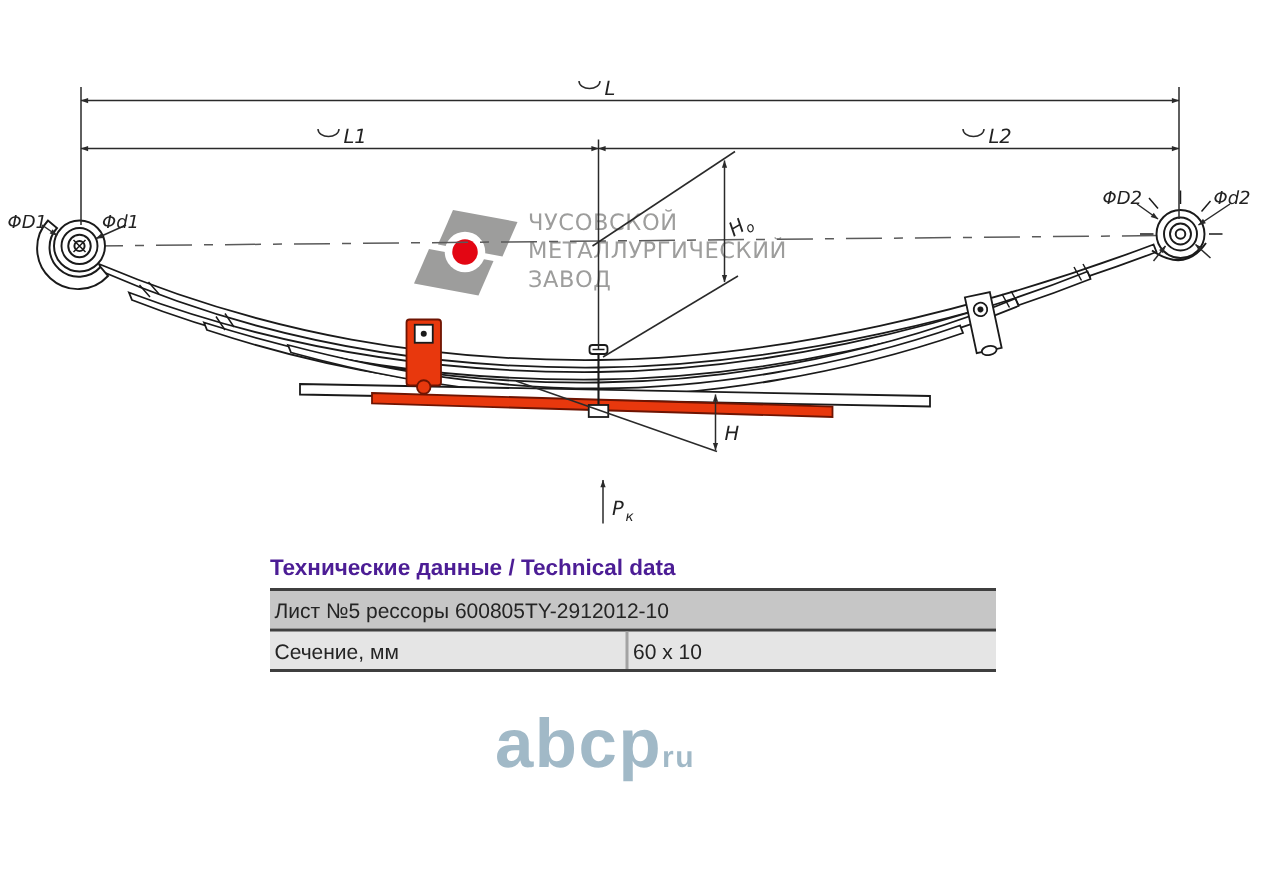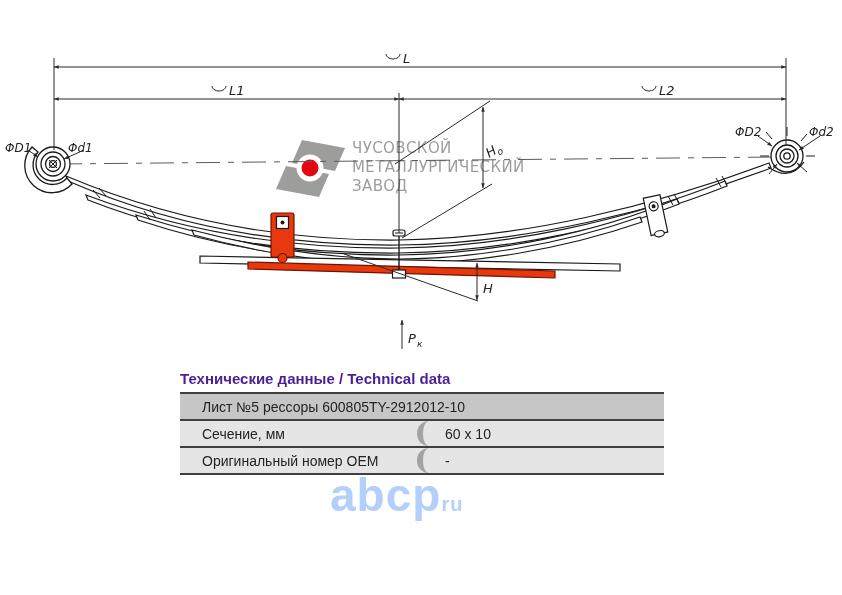--- a/index.html
+++ b/index.html
@@ -5,26 +5,26 @@
   html,body{margin:0;padding:0;background:#fff;}
   .page{position:relative;width:842px;height:595px;background:#ffffff;overflow:hidden;
         font-family:"Liberation Sans","DejaVu Sans",sans-serif;}
   .drawing{position:absolute;left:0;top:0;}
   
   .spec-title{position:absolute;left:180px;top:370px;font-size:15px;font-weight:bold;color:#4c1d95;}
   .spec-table{position:absolute;left:180px;top:392px;width:484px;border-bottom:2px solid #3f3f3f;}
   .spec-row{display:flex;height:25px;align-items:stretch;border-top:2px solid #3f3f3f;
             font-size:14px;color:#242424;background:#e5e5e5;}
   .spec-row.shaded{background:#c6c6c6;}
-  .cell{display:flex;align-items:center;padding-left:22px;box-sizing:border-box;border-radius:12px;}
+  .cell{display:flex;align-items:center;padding-left:3px;box-sizing:border-box;}
   .cell-label{width:237px;}
-  .cell-value{flex:1;border-left:6px solid #a3a3a3;}
+  .cell-value{flex:1;border-left:2px solid #a3a3a3;}
   .cell-full{width:100%;}
   
-  .watermark{position:absolute;left:330px;top:472px;font-weight:bold;color:#3b82f6;opacity:.38;
+  .watermark{position:absolute;left:330px;top:472px;font-weight:bold;color:#0c4a6e;opacity:.38;
              font-size:46px;letter-spacing:1px;pointer-events:none;line-height:1;text-align:center;}
   .watermark .suffix{font-size:20px;vertical-align:baseline;}
   
   text{font-family:"DejaVu Sans","Liberation Sans",sans-serif;fill:#222;}
   .dimtext{font-style:italic;font-size:13px;}
   .phitext{font-style:italic;font-size:12px;}
   .logotext{font-size:15px;fill:#9d9d9c;letter-spacing:.4px;}
 </style>
 </head>
 <body>
@@ -165,21 +165,17 @@
   <div class="spec-title">Технические данные / Technical data</div>
 
   <div class="spec-table">
     <div class="spec-row shaded">
       <div class="cell cell-full">Лист №5 рессоры 600805TY-2912012-10</div>
     </div>
     <div class="spec-row">
       <div class="cell cell-label">Сечение, мм</div>
       <div class="cell cell-value">60 x 10</div>
     </div>
-    <div class="spec-row">
-      <div class="cell cell-label">Оригинальный номер OEM</div>
-      <div class="cell cell-value">-</div>
-    </div>
   </div>
 
   <div class="watermark"><span>abcp</span><span class="suffix">ru</span></div>
 
 </div>
 
 </body></html>

